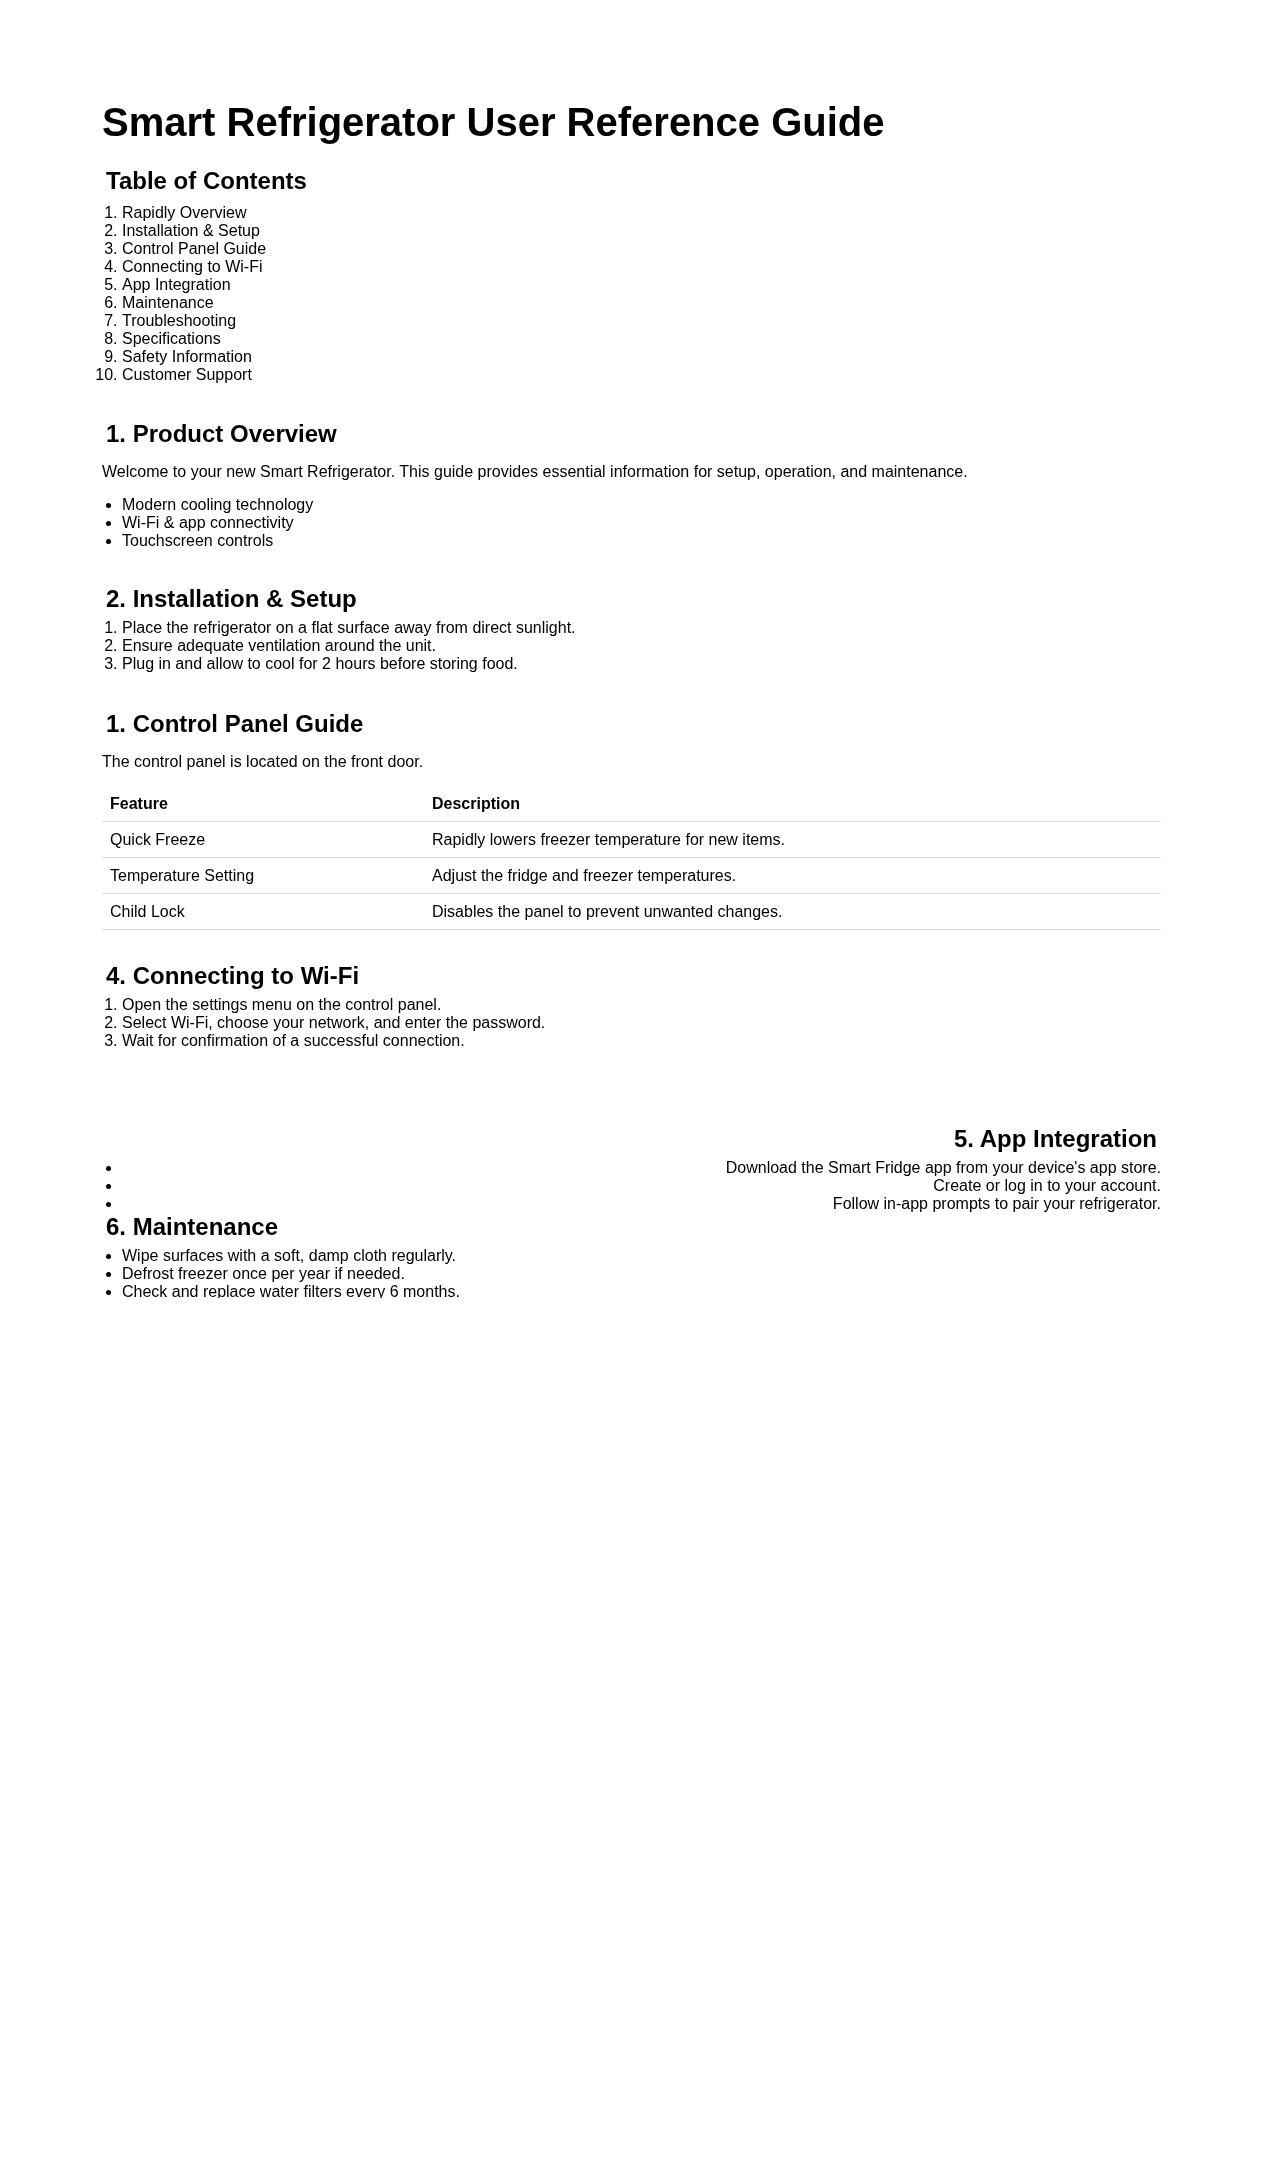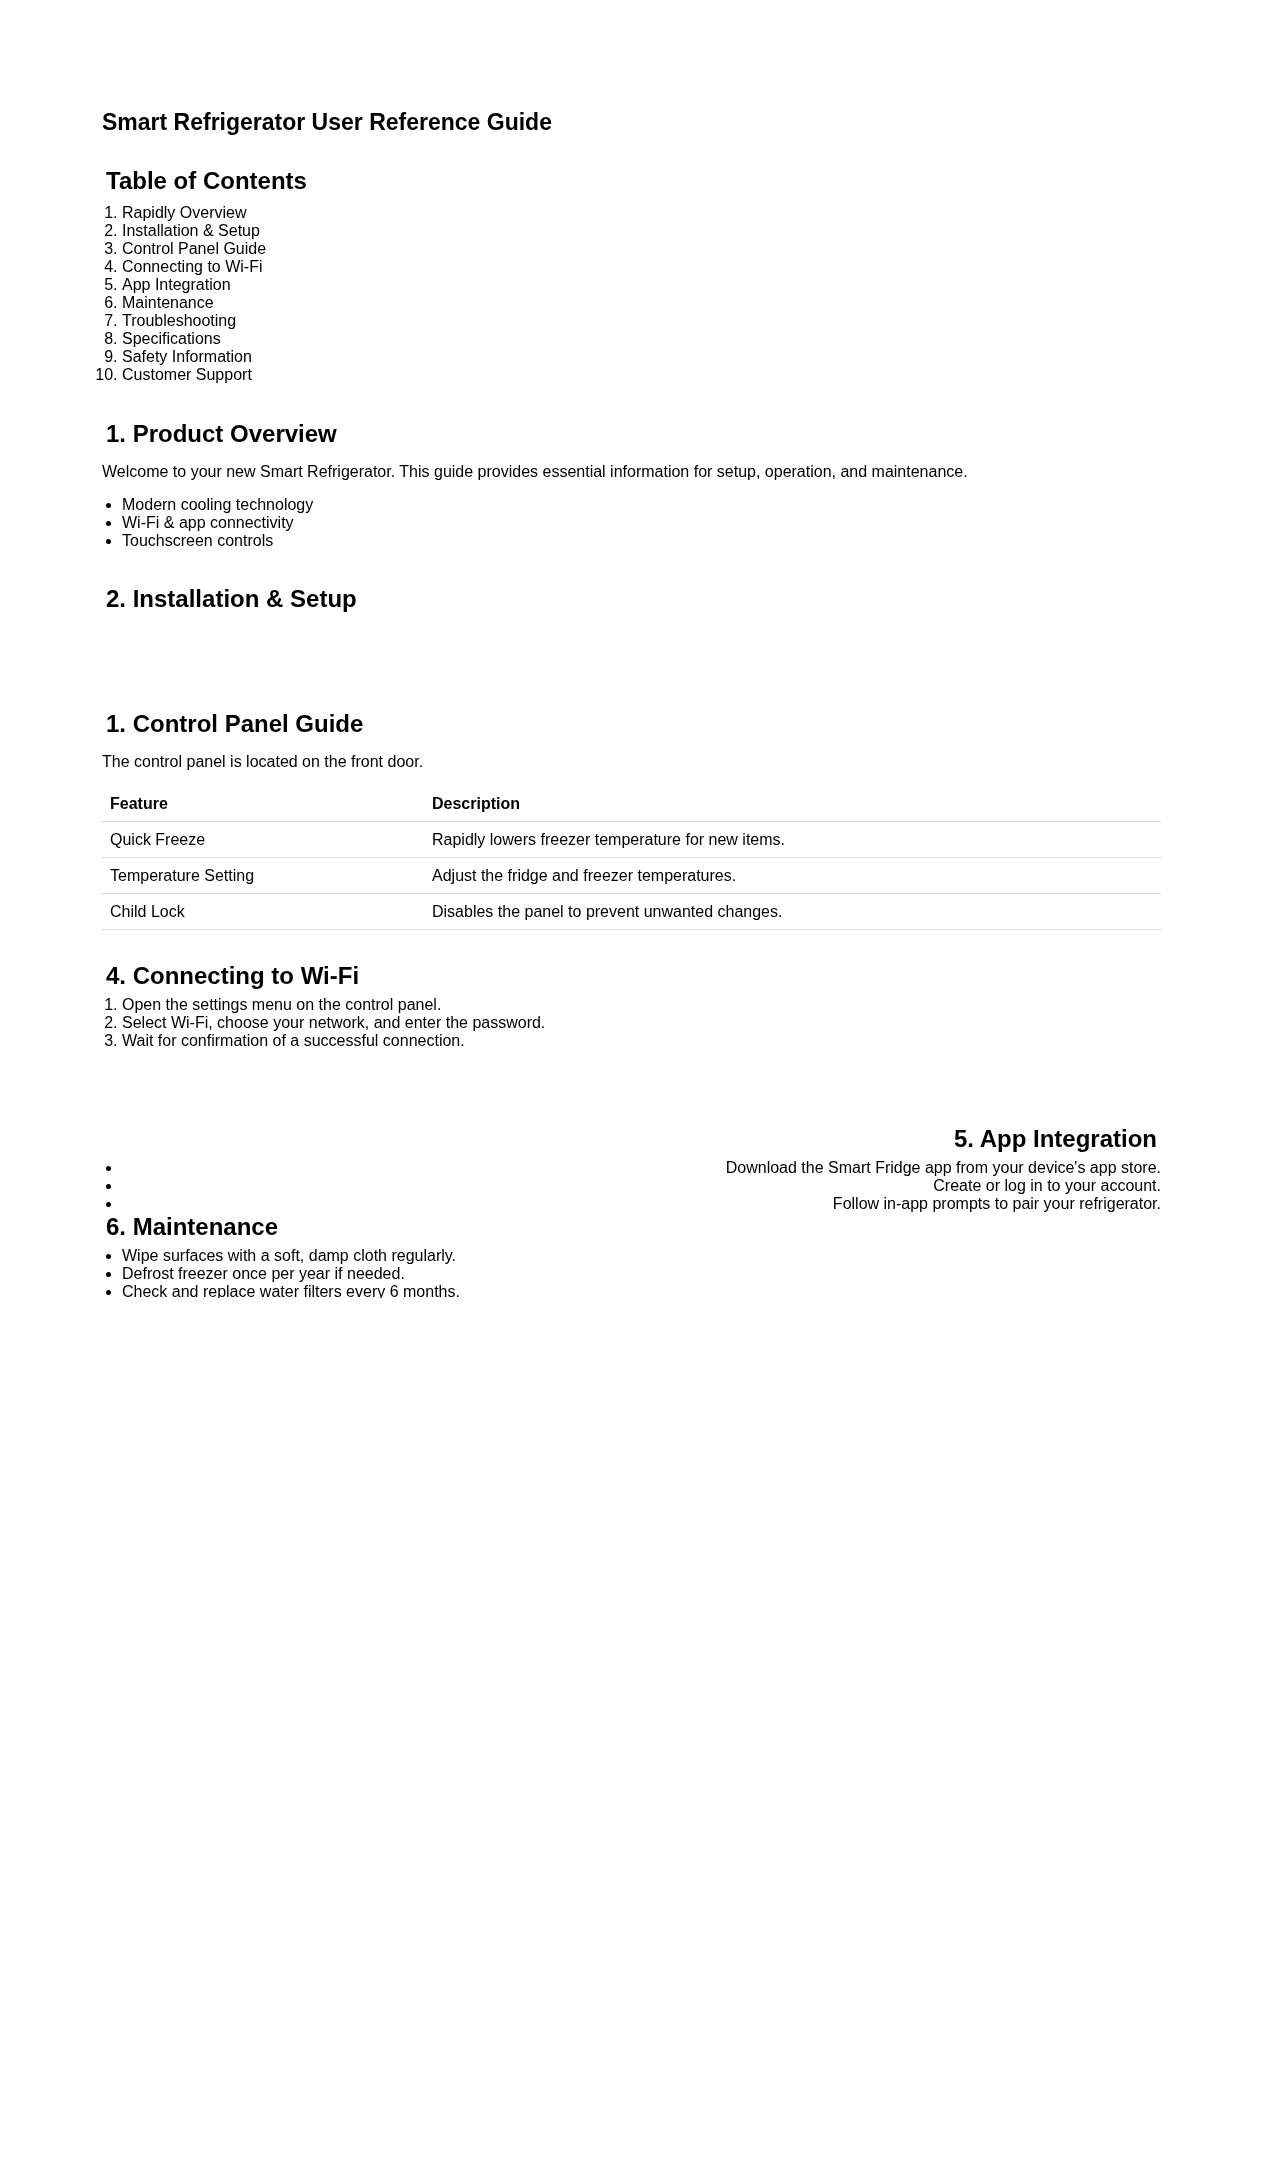--- a/index.html
+++ b/index.html
@@ -18,21 +18,21 @@
       height: 1298px;
       overflow: hidden;
     }
     .container {
       position: absolute;
       left: 102px;
       top: 0;
       width: 1059px;
     }
     h1 {
-      font-size: 23px;
+      font-size: 40px;
       font-weight: bold;
       margin: 0;
       position: absolute;
       top: 102px;
       line-height: 40px;
       white-space: nowrap;
     }
     h2 {
       font-size: 24px;
       font-weight: bold;
@@ -97,20 +97,25 @@
       <p style="margin-top:14px;">Welcome to your new Smart Refrigerator. This guide provides essential information for setup, operation, and maintenance.</p>
       <ul style="margin-top:15px;">
         <li>Modern cooling technology</li>
         <li>Wi-Fi &amp; app connectivity</li>
         <li>Touchscreen controls</li>
       </ul>
     </div>
 
     <div class="sec" style="top:580px;">
       <h2>2. Installation &amp; Setup</h2>
+      <ol style="margin-top:5px;">
+        <li>Place the refrigerator on a flat surface away from direct sunlight.</li>
+        <li>Ensure adequate ventilation around the unit.</li>
+        <li>Plug in and allow to cool for 2 hours before storing food.</li>
+      </ol>
     </div>
 
     <div class="sec" style="top:705px;">
       <h2>1. Control Panel Guide</h2>
       <p style="margin-top:14px;">The control panel is located on the front door.</p>
       <table style="margin-top:15px;">
         <thead>
           <tr>
             <th class="col1">Feature</th>
             <th>Description</th>

